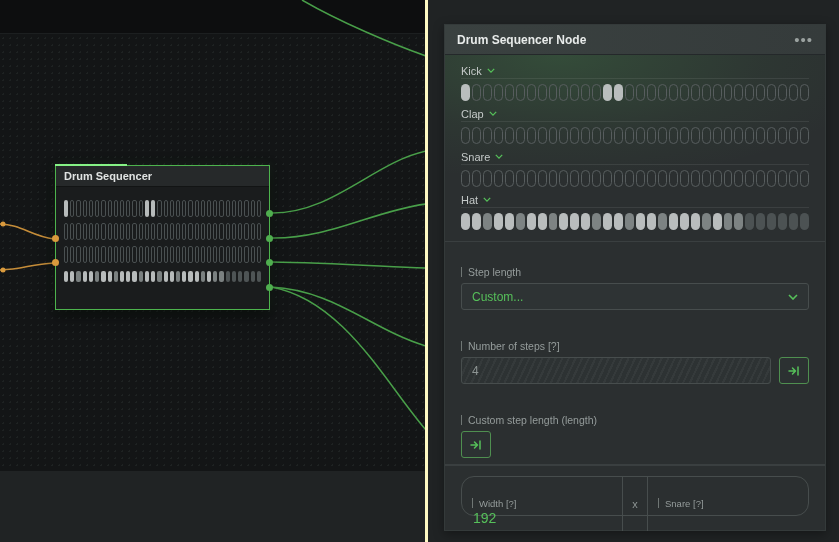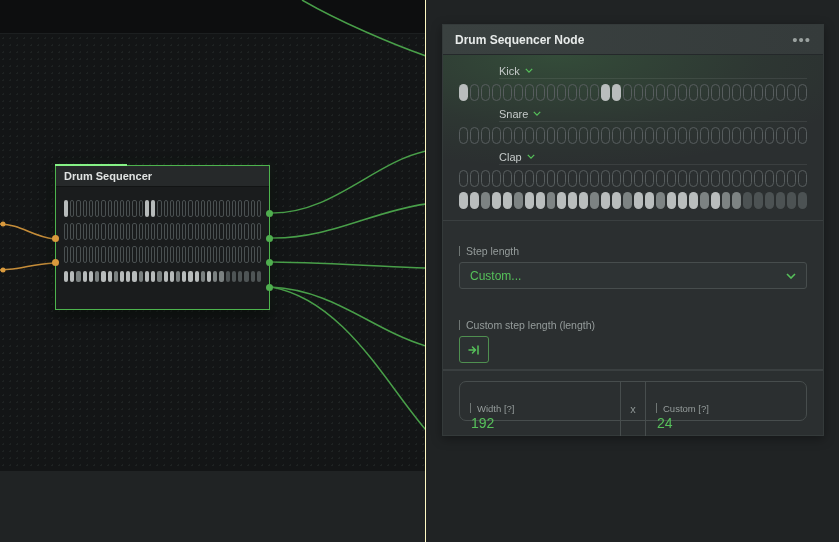--- a/index.html
+++ b/index.html
@@ -51,21 +51,21 @@
   .npill.mid { background: #7b8181; }
   .npill.low { background: #4e5455; }
 
   .port { position: absolute; width: 7px; height: 7px; border-radius: 50%; }
   .port.out { right: -4px; background: var(--wire-green); }
   .port.in  { left: -4px;  background: var(--wire-orange); }
 
   
   .panel {
     position: absolute; left: 425px; top: 0; width: 414px; height: 542px;
-    background: #202324; border-left: 1px solid #fef9c3;
+    background: #202324; border-left: 3px solid #fef9c3;
   }
   .card {
     position: absolute; left: 16px; top: 24px; width: 382px;
     background: #2b2f30; border: 1px solid #343a3a;
     box-shadow: 0 3px 10px rgba(0,0,0,.35);
   }
   .card-header {
     height: 30px; display: flex; align-items: center; padding: 0 12px;
     background: linear-gradient(90deg, #3a4140, #353b3b);
     border-bottom: 1px solid #24282a;
@@ -77,21 +77,20 @@
   }
 
   .tracks-section {
     padding: 8px 16px 6px;
     background:
       radial-gradient(120% 95% at 30% 0%, rgba(88,192,94,.20), rgba(88,192,94,.05) 45%, transparent 72%);
   }
   .track-head {
     height: 16px; display: flex; align-items: center; gap: 5px;
     border-bottom: 1px solid rgba(255,255,255,.08);
-    margin-left: 40px;
   }
   .track-name { font-size: 11px; color: #c5cac9; }
   .chev path { stroke: var(--accent); stroke-width: 1.6; fill: none; }
   .track-steps { display: grid; grid-template-columns: repeat(32, 1fr); gap: 2px; height: 17px; padding: 0; margin: 5px 0 5px; }
   .pill { border-radius: 5px; }
   .pill.off { border: 1px solid #575d5e; background: transparent; }
   .pill.on  { background: #b9bdbd; }
   .pill.mid { background: #7d8383; }
   .pill.low { background: #4c5253; }
 
@@ -123,21 +122,21 @@
   }
   .apply-btn {
     width: 30px; height: 27px; flex: 0 0 30px;
     border: 1px solid #4f8f50; border-radius: 3px; background: #2c3132;
     display: flex; align-items: center; justify-content: center; cursor: pointer;
   }
   .apply-btn svg path { stroke: var(--accent); stroke-width: 1.5; fill: none; stroke-linecap: round; stroke-linejoin: round; }
 
   .dims-wrap { padding: 8px 16px 14px; }
   .dims {
-    margin-top: 2px; border: 1px solid #474d4d; border-radius: 7px;
+    margin-top: 2px; border: 1px solid #474d4d; border-radius: 13px;
     display: grid; grid-template-columns: 1fr 26px 1fr; height: 40px;
   }
   .dim-cell { padding: 4px 10px 4px; display: flex; flex-direction: column; justify-content: space-between; }
   .dim-cell .flabel { font-size: 9.5px; }
   .dim-cell input {
     border: none; background: transparent; outline: none;
     color: var(--accent); font-size: 14px; padding: 0 0 1px 1px;
     font-family: "Liberation Sans", sans-serif; width: 100%;
   }
   .dim-x {
@@ -362,20 +361,62 @@
             <div class="pill off"></div>
             <div class="pill off"></div>
             <div class="pill off"></div>
             <div class="pill off"></div>
             <div class="pill off"></div>
             <div class="pill off"></div>
           </div>
         </div>
         <div class="track">
           <div class="track-head">
+            <span class="track-name">Clap</span>
+            <svg class="chev" width="8" height="5" viewBox="0 0 10 6">
+              <path d="M1 1 L5 5 L9 1"></path>
+            </svg>
+          </div>
+          <div class="track-steps">
+            <div class="pill off"></div>
+            <div class="pill off"></div>
+            <div class="pill off"></div>
+            <div class="pill off"></div>
+            <div class="pill off"></div>
+            <div class="pill off"></div>
+            <div class="pill off"></div>
+            <div class="pill off"></div>
+            <div class="pill off"></div>
+            <div class="pill off"></div>
+            <div class="pill off"></div>
+            <div class="pill off"></div>
+            <div class="pill off"></div>
+            <div class="pill off"></div>
+            <div class="pill off"></div>
+            <div class="pill off"></div>
+            <div class="pill off"></div>
+            <div class="pill off"></div>
+            <div class="pill off"></div>
+            <div class="pill off"></div>
+            <div class="pill off"></div>
+            <div class="pill off"></div>
+            <div class="pill off"></div>
+            <div class="pill off"></div>
+            <div class="pill off"></div>
+            <div class="pill off"></div>
+            <div class="pill off"></div>
+            <div class="pill off"></div>
+            <div class="pill off"></div>
+            <div class="pill off"></div>
+            <div class="pill off"></div>
+            <div class="pill off"></div>
+          </div>
+        </div>
+        <div class="track">
+          <div class="track-head">
             <span class="track-name">Snare</span>
             <svg class="chev" width="8" height="5" viewBox="0 0 10 6">
               <path d="M1 1 L5 5 L9 1"></path>
             </svg>
           </div>
           <div class="track-steps">
             <div class="pill off"></div>
             <div class="pill off"></div>
             <div class="pill off"></div>
             <div class="pill off"></div>
@@ -404,61 +445,25 @@
             <div class="pill off"></div>
             <div class="pill off"></div>
             <div class="pill off"></div>
             <div class="pill off"></div>
             <div class="pill off"></div>
             <div class="pill off"></div>
           </div>
         </div>
         <div class="track">
           <div class="track-head">
-            <span class="track-name">Clap</span>
+            <span class="track-name">Hat</span>
             <svg class="chev" width="8" height="5" viewBox="0 0 10 6">
               <path d="M1 1 L5 5 L9 1"></path>
             </svg>
           </div>
-          <div class="track-steps">
-            <div class="pill off"></div>
-            <div class="pill off"></div>
-            <div class="pill off"></div>
-            <div class="pill off"></div>
-            <div class="pill off"></div>
-            <div class="pill off"></div>
-            <div class="pill off"></div>
-            <div class="pill off"></div>
-            <div class="pill off"></div>
-            <div class="pill off"></div>
-            <div class="pill off"></div>
-            <div class="pill off"></div>
-            <div class="pill off"></div>
-            <div class="pill off"></div>
-            <div class="pill off"></div>
-            <div class="pill off"></div>
-            <div class="pill off"></div>
-            <div class="pill off"></div>
-            <div class="pill off"></div>
-            <div class="pill off"></div>
-            <div class="pill off"></div>
-            <div class="pill off"></div>
-            <div class="pill off"></div>
-            <div class="pill off"></div>
-            <div class="pill off"></div>
-            <div class="pill off"></div>
-            <div class="pill off"></div>
-            <div class="pill off"></div>
-            <div class="pill off"></div>
-            <div class="pill off"></div>
-            <div class="pill off"></div>
-            <div class="pill off"></div>
-          </div>
-        </div>
-        <div class="track">
           <div class="track-steps">
             <div class="pill on"></div>
             <div class="pill on"></div>
             <div class="pill mid"></div>
             <div class="pill on"></div>
             <div class="pill on"></div>
             <div class="pill mid"></div>
             <div class="pill on"></div>
             <div class="pill on"></div>
             <div class="pill mid"></div>
@@ -496,20 +501,32 @@
       <div class="control-row">
         <div class="dropdown">
           <span>Custom...</span>
           <svg class="chev" width="10" height="6" viewBox="0 0 10 6">
               <path d="M1 1 L5 5 L9 1"></path>
             </svg>
         </div>
       </div>
     </div>
 
+    <div class="group">
+      <div class="flabel">Number of steps [?]</div>
+      <div class="control-row">
+        <input class="hatch" type="text" value="4" style="">
+        <div class="apply-btn">
+          <svg width="14" height="14" viewBox="0 0 14 14">
+            <path d="M2 7 H8 M5.5 4 L8.5 7 L5.5 10"></path>
+              <path d="M11 3 V11"></path>
+          </svg>
+        </div>
+      </div>
+    </div>
 
     <div class="group">
       <div class="flabel">Custom step length (length)</div>
       <div class="control-row">
         <div class="apply-btn">
           <svg width="14" height="14" viewBox="0 0 14 14">
             <path d="M2 7 H8 M5.5 4 L8.5 7 L5.5 10"></path>
               <path d="M11 3 V11"></path>
           </svg>
         </div>
@@ -522,20 +539,19 @@
     <div class="divider"></div>
 
     <div class="dims-wrap">
       <div class="dims">
         <div class="dim-cell">
           <div class="flabel">Width [?]</div>
           <input type="text" value="192" style="">
         </div>
         <div class="dim-x">x</div>
         <div class="dim-cell">
-          <div class="flabel">Custom [?]</div>
-          <input type="text" value="24" style="">
+          <div class="flabel">Snare [?]</div>
         </div>
       </div>
     </div>
 
   </div>
 </div>
 
 </body></html>

